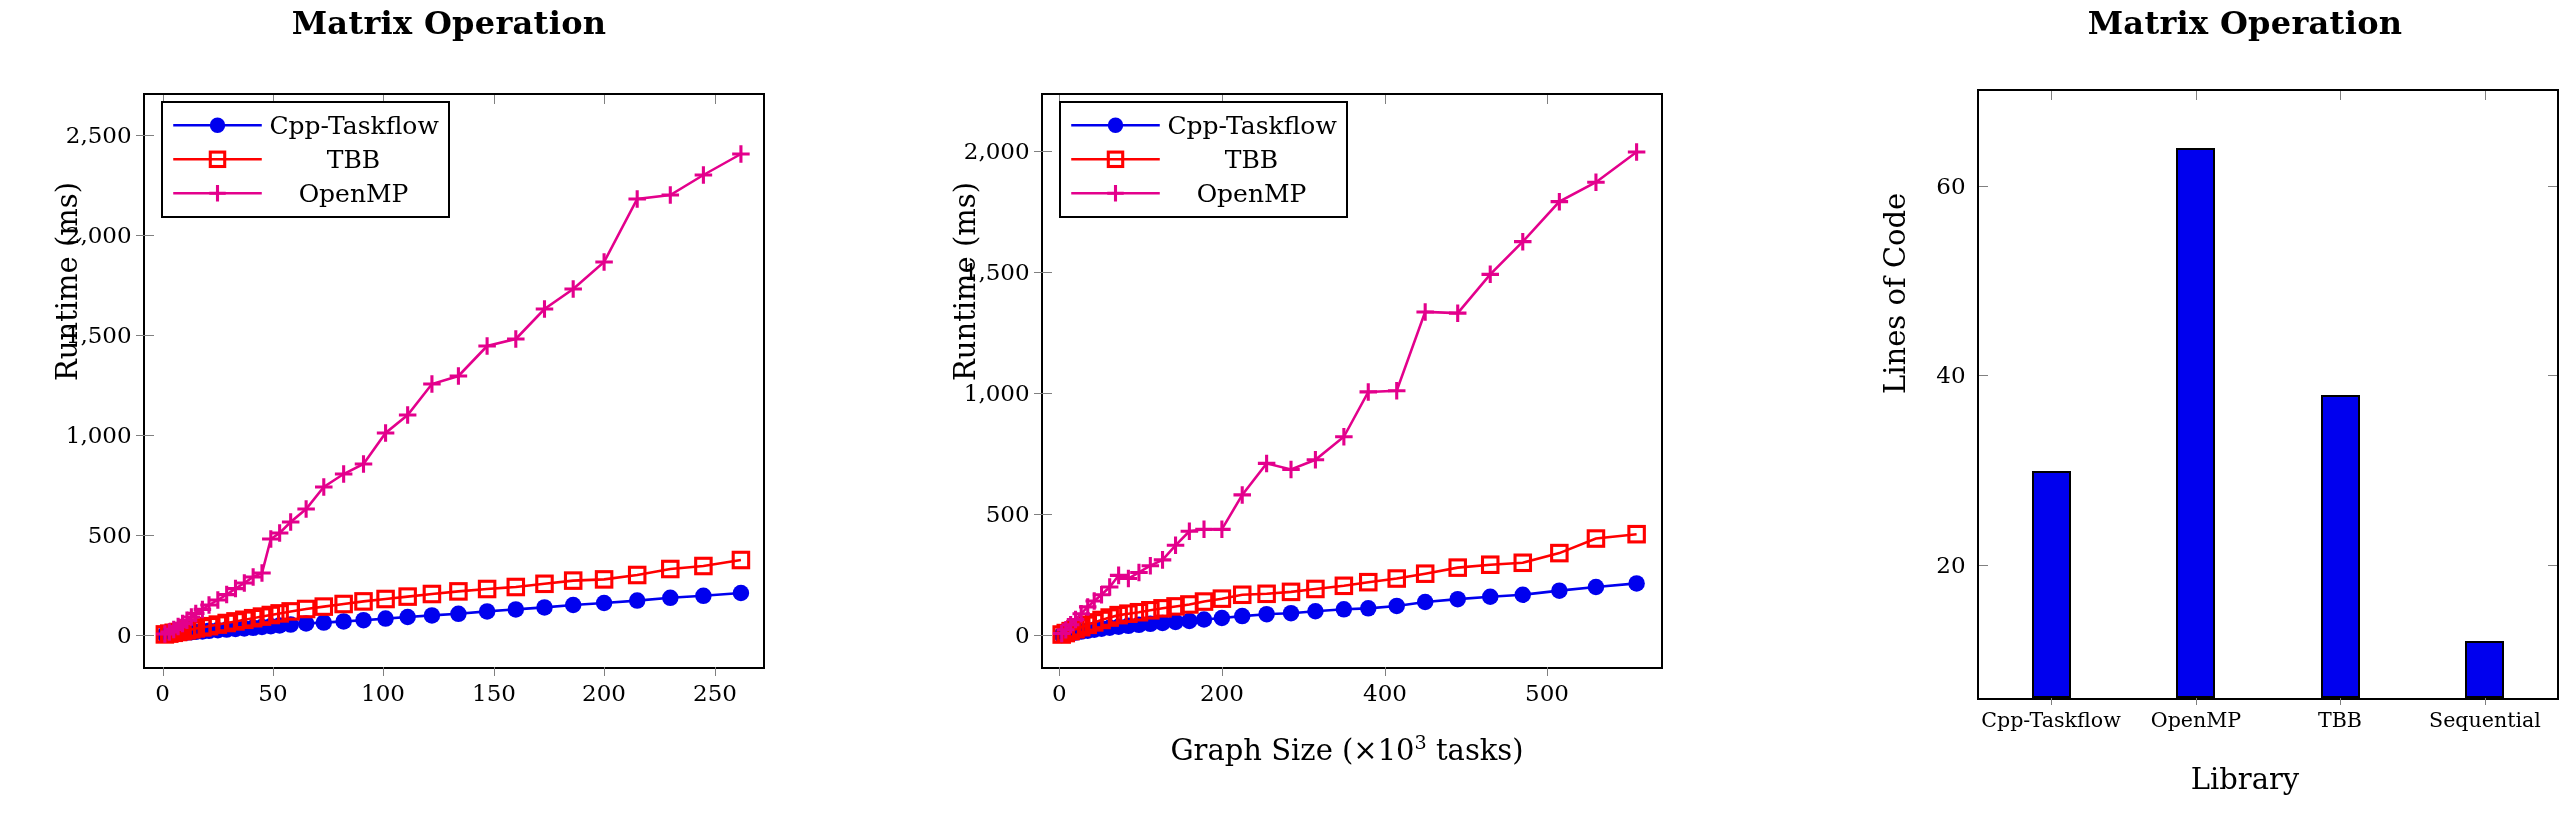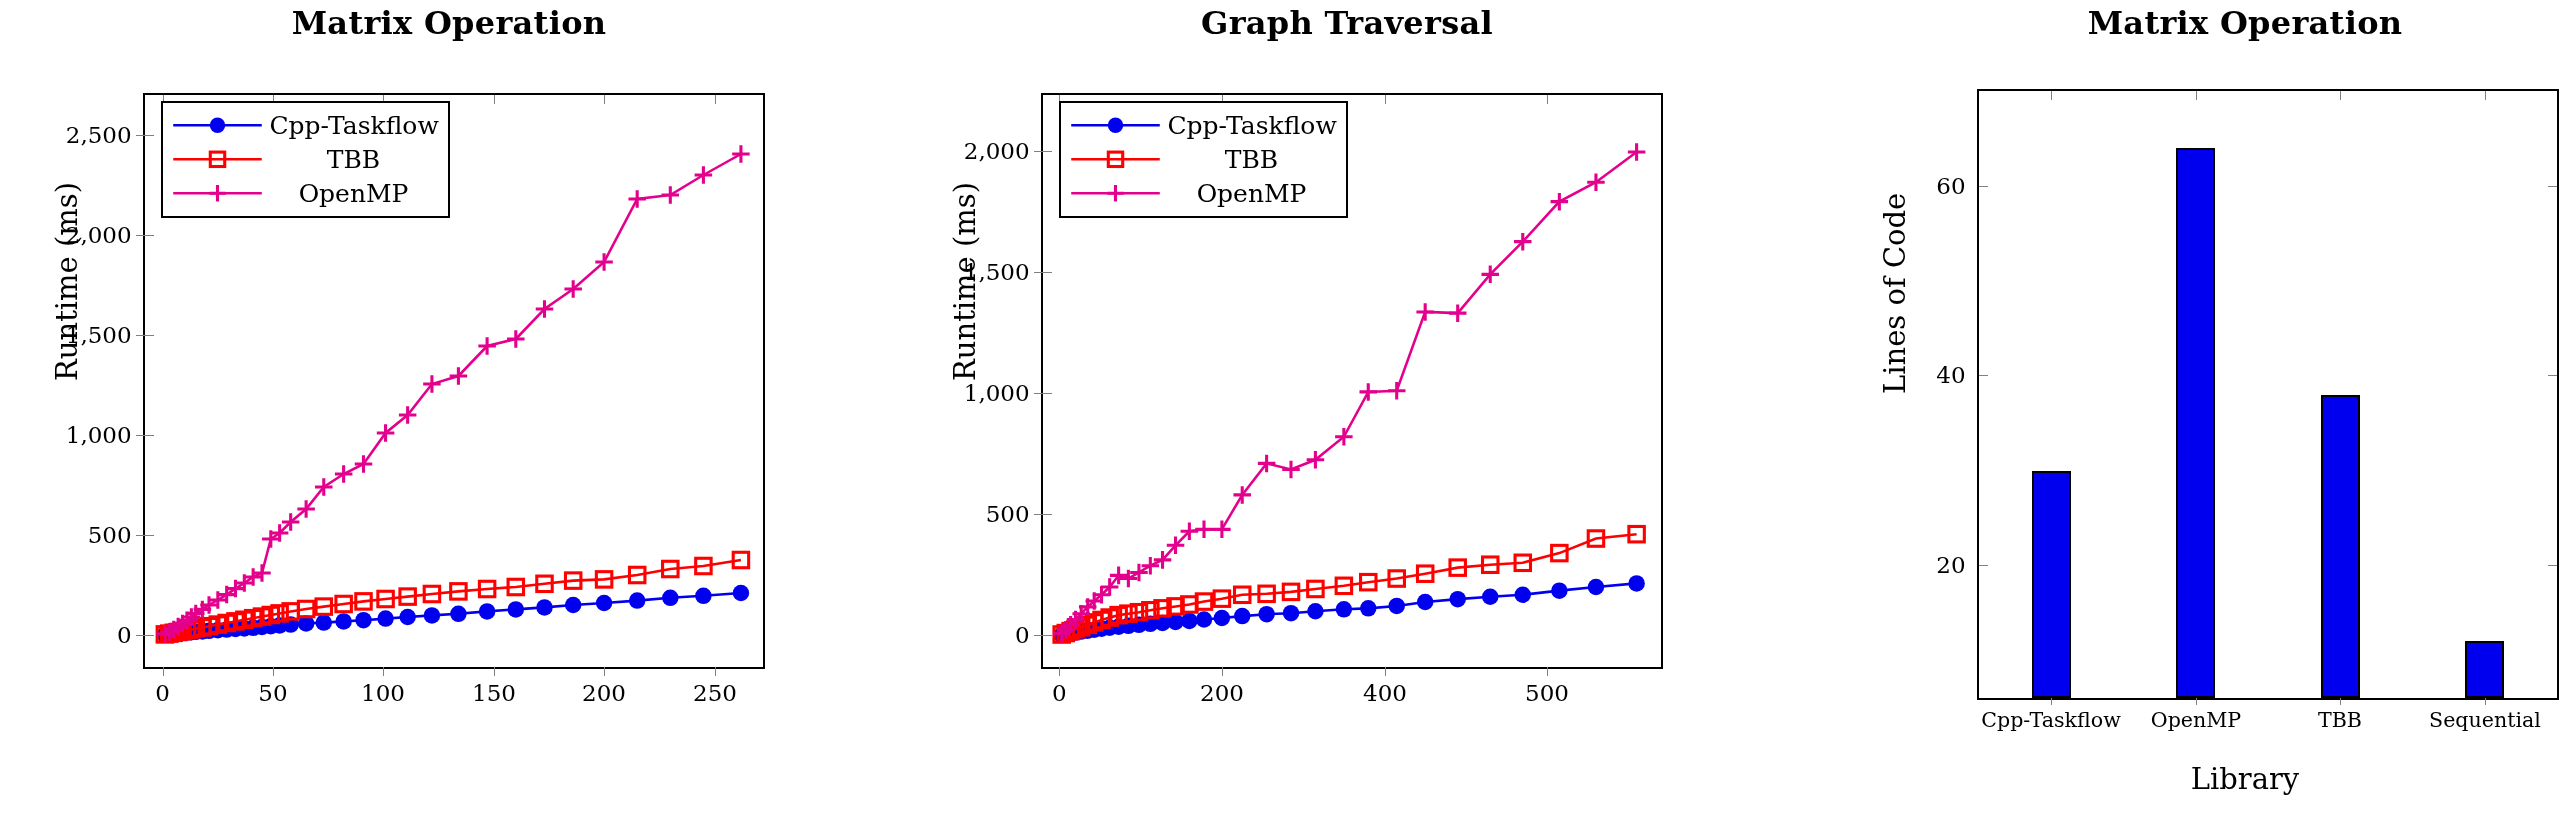--- a/index.html
+++ b/index.html
@@ -315,21 +315,20 @@
           <svg class="legend-mark" viewBox="0 0 180 40">
             <line x1="4" y1="20" x2="176" y2="20" stroke="#E3008C" stroke-width="5"></line>
             <path d="M74,20H106M90,4V36" stroke="#E3008C" stroke-width="6" fill="none"></path>
           </svg>
           <div class="legend-label">OpenMP</div>
         </div>
       </div>
   </div>
 
   <div class="panel">
-    <div class="panel-title">Graph Traversal</div>
     <div class="plot-frame line-frame" id="p1-frame">
       <div class="plot-inner" id="p1-inner">
           <div class="tick-y" style="top: 540px;"></div>
           <div class="ylabel-txt" style="top: 540px;">0</div>
           <div class="tick-y" style="top: 419px;"></div>
           <div class="ylabel-txt" style="top: 419px;">500</div>
           <div class="tick-y" style="top: 298px;"></div>
           <div class="ylabel-txt" style="top: 298px;">1,000</div>
           <div class="tick-y" style="top: 177px;"></div>
           <div class="ylabel-txt" style="top: 177px;">1,500</div>
@@ -455,20 +454,23 @@
               <path d="M851.421052631579,348.0508474576271H885.421052631579M868.421052631579,331.0508474576271V365.0508474576271" stroke="#E3008C" stroke-width="6" fill="none"></path>
               <path d="M914.578947368421,284.55508474576266H948.578947368421M931.578947368421,267.55508474576266V301.55508474576266" stroke="#E3008C" stroke-width="6" fill="none"></path>
               <path d="M985.6315789473684,206.94915254237287H1019.6315789473684M1002.6315789473684,189.94915254237287V223.94915254237287" stroke="#E3008C" stroke-width="6" fill="none"></path>
               <path d="M1056.6842105263158,169.3220338983051H1090.6842105263158M1073.6842105263158,152.3220338983051V186.3220338983051" stroke="#E3008C" stroke-width="6" fill="none"></path>
               <path d="M1135.6315789473683,110.52966101694915H1169.6315789473683M1152.6315789473683,93.52966101694915V127.52966101694915" stroke="#E3008C" stroke-width="6" fill="none"></path>
             </g>
           </svg>
         </div>
     </div>
     <div class="axis-title-y" id="p1-ytitle" style="top: 381px; left: 67px; width: 0px; margin-top: -17.5px;">Runtime (ms)</div>
+    <div class="axis-title-x" id="p1-xtitle" style="top: 731px;">
+      <span>Graph Size (×10</span><span class="sup">3</span><span> tasks)</span>
+    </div>
     <div class="legend" id="p1-legend" style="left: 161px; top: 101px; width: 289px;">
         <div class="legend-row">
           <svg class="legend-mark" viewBox="0 0 180 40">
             <line x1="4" y1="20" x2="176" y2="20" stroke="#0000EE" stroke-width="5"></line>
             <circle cx="90" cy="20" r="15" fill="#0000EE"></circle>
           </svg>
           <div class="legend-label">Cpp-Taskflow</div>
         </div>
         <div class="legend-row">
           <svg class="legend-mark" viewBox="0 0 180 40">

